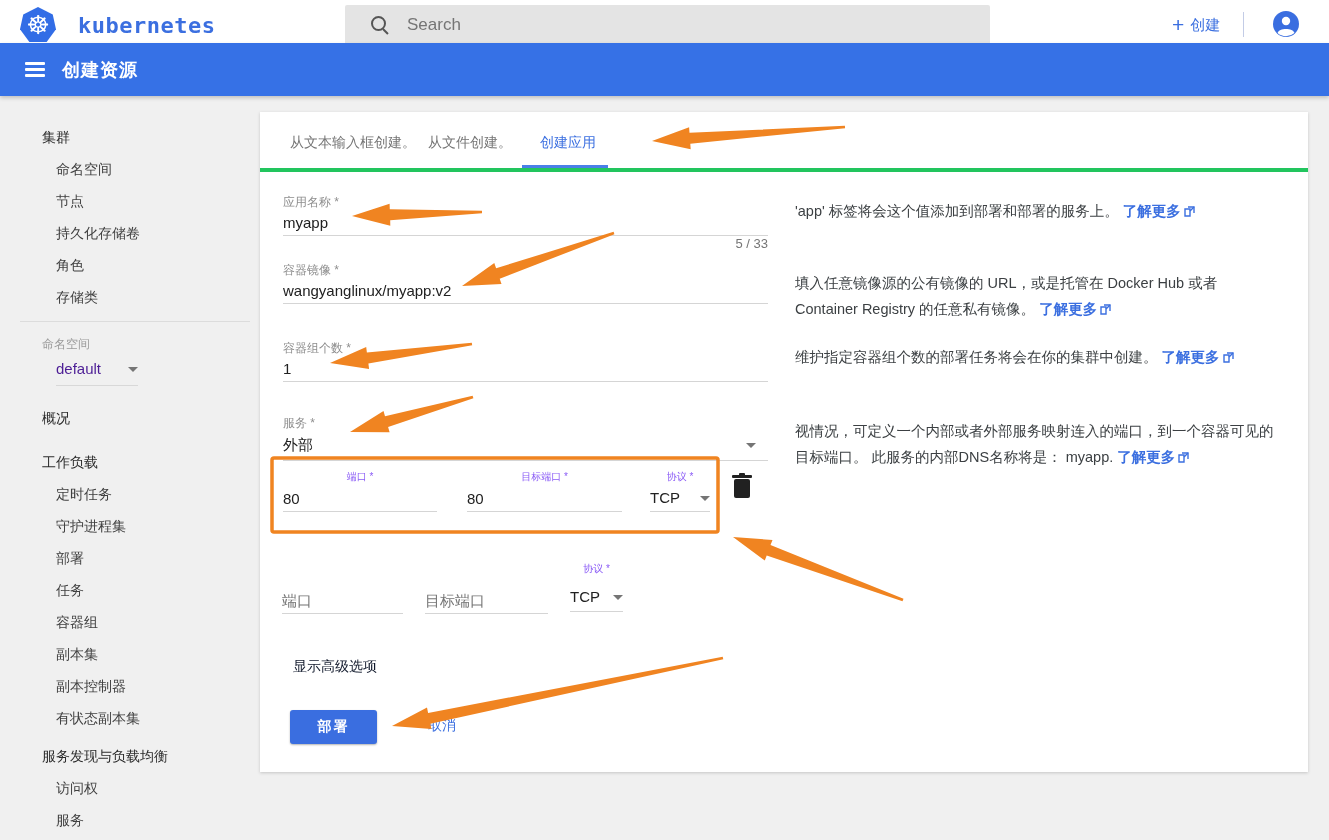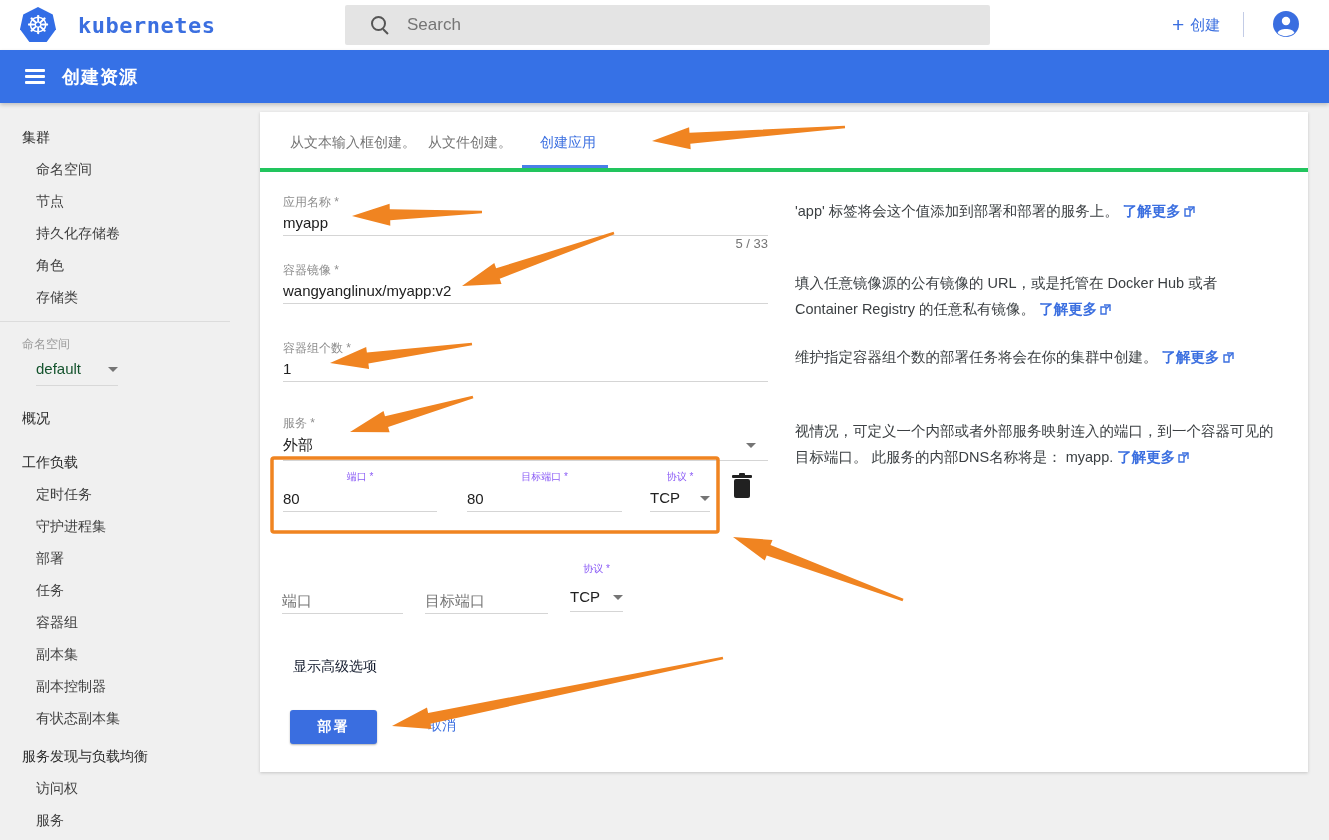--- a/index.html
+++ b/index.html
@@ -16,32 +16,32 @@
   .search-glyph { margin-left:26px; width:18px; height:18px; position:relative; }
   .search-glyph::before { content:""; position:absolute; left:0; top:0; width:11px; height:11px; border:2px solid #555; border-radius:50%; }
   .search-glyph::after { content:""; position:absolute; left:12px; top:12px; width:7px; height:2px; background:#555; transform:rotate(45deg); transform-origin:left center; }
   .search-ph { margin-left:18px; color:#757575; font-size:17px; }
   .create-top { position:absolute; left:1172px; top:13px; color:#3b6fe0; font-size:15px; cursor:pointer; display:flex; align-items:center; }
   .create-top .plus { font-size:21px; margin-right:6px; font-weight:400; }
   .top-divider { position:absolute; left:1243px; top:12px; width:1px; height:25px; background:#c3cce6; }
   .account { position:absolute; left:1272px; top:10px; width:28px; height:28px; }
 
   
-  .bluebar { position:absolute; left:0; top:50px; width:1329px; height:53px; background:#3671e6; z-index:3; box-shadow:0 2px 4px rgba(0,0,0,.2); }
+  .bluebar { position:absolute; left:0; top:43px; width:1329px; height:53px; background:#3671e6; z-index:3; box-shadow:0 2px 4px rgba(0,0,0,.2); }
   .hamburger { position:absolute; left:25px; top:19px; width:20px; height:15px; cursor:pointer; }
   .hamburger span { display:block; height:2.5px; background:#fff; margin-bottom:3.5px; border-radius:1px; }
   .bluebar-title { position:absolute; left:62px; top:15px; color:#fff; font-size:18px; font-weight:bold; letter-spacing:1px; }
 
   
-  .sidebar { position:absolute; left:0; top:103px; width:260px; height:737px; color:#3c3c3c; font-size:14px; }
+  .sidebar { position:absolute; left:0; top:103px; width:260px; height:737px; color:#3c3c3c; font-size:14px;padding-left:20px; }
   .side-header { padding-left:22px; height:32px; line-height:32px; color:#2b2b2b; cursor:default; }
   .side-item { padding-left:36px; height:32px; line-height:32px; color:#404040; cursor:pointer; }
   .side-divider { height:1px; background:#dcdcdc; width:230px; margin:8px 0 0 0; }
   .ns-label { padding:14px 0 0 22px; height:30px; color:#9a9a9a; font-size:12px; cursor:default; }
-  .ns-select { margin:4px 0 0 36px; width:82px; height:30px; line-height:26px; color:#14532d; font-size:15px;
+  .ns-select { margin:4px 0 0 36px; width:82px; height:30px; line-height:26px; color:#4c1d95; font-size:15px;
     border-bottom:1px solid #d8d8d8; position:relative; cursor:pointer; }
   .ns-select .tri { position:absolute; right:0; top:11px; }
   .tri { width:0; height:0; border-left:5px solid transparent; border-right:5px solid transparent; border-top:5px solid #757575; }
   .mt18{margin-top:18px;} .mt16{margin-top:16px;} .mt12{margin-top:12px;} .mt6{margin-top:6px;}
 
   
   .card { position:absolute; left:260px; top:112px; width:1048px; height:660px; background:#fff;
     box-shadow:0 1px 3px rgba(0,0,0,.18); z-index:2; }
   .tabs { position:absolute; left:0; top:0; width:100%; height:60px; border-bottom:4px solid #22c55e; }
   .tab { position:absolute; top:0; height:60px; line-height:60px; font-size:14px; color:#757575; cursor:pointer; }

